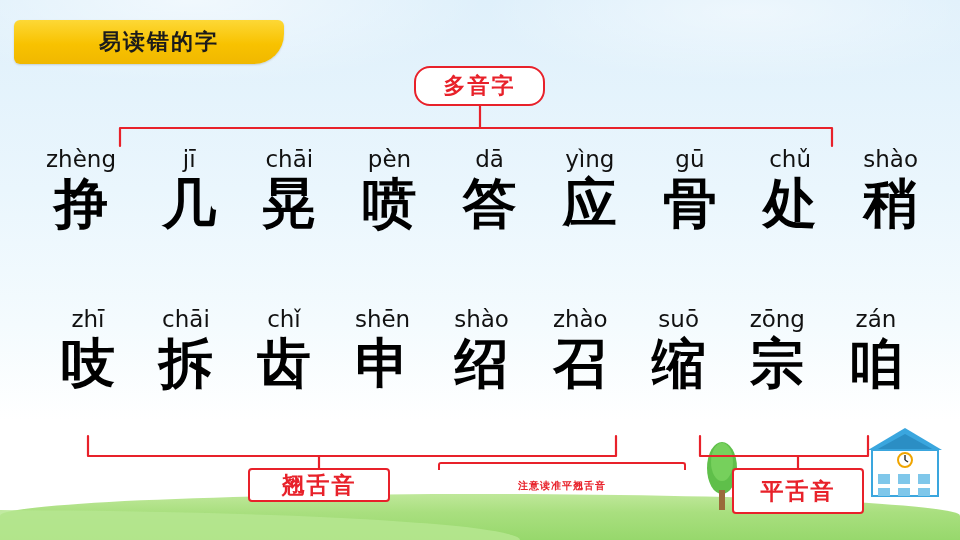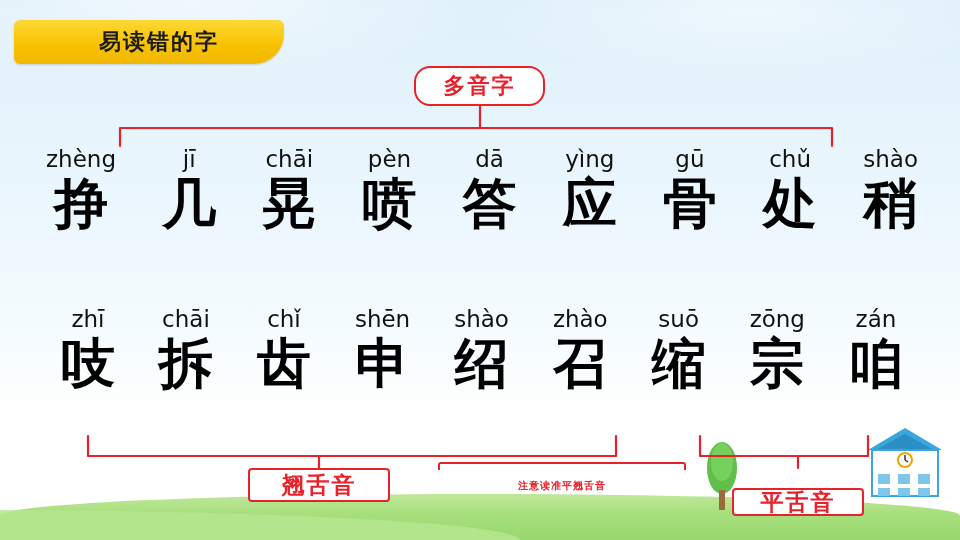--- a/index.html
+++ b/index.html
@@ -99,23 +99,22 @@
     left: 248px;
     top: 468px;
     width: 142px;
     height: 34px;
     font-size: 23px;
   }
   #label-pingshe {
     left: 732px;
     top: 468px;
     width: 132px;
-    height: 28px;
+    height: 46px;
     font-size: 23px;
-    margin-top: 20px;
   }
   #label-note {
     left: 446px;
     top: 470px;
     width: 232px;
     height: 32px;
     font-size: 10px;
     letter-spacing: 1px;
     font-weight: bold;
   }

